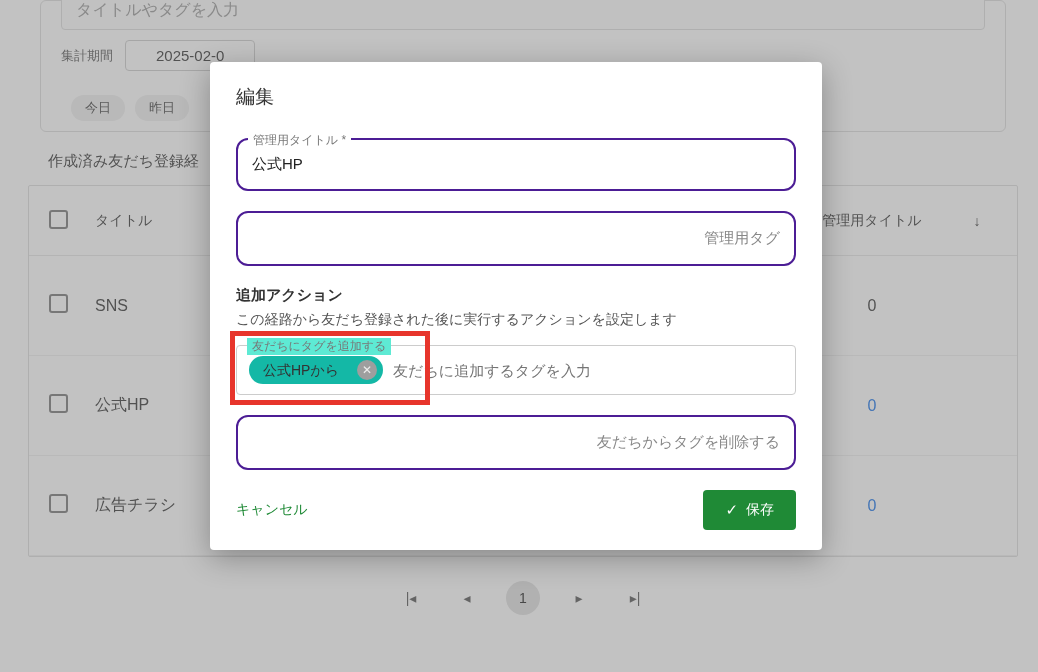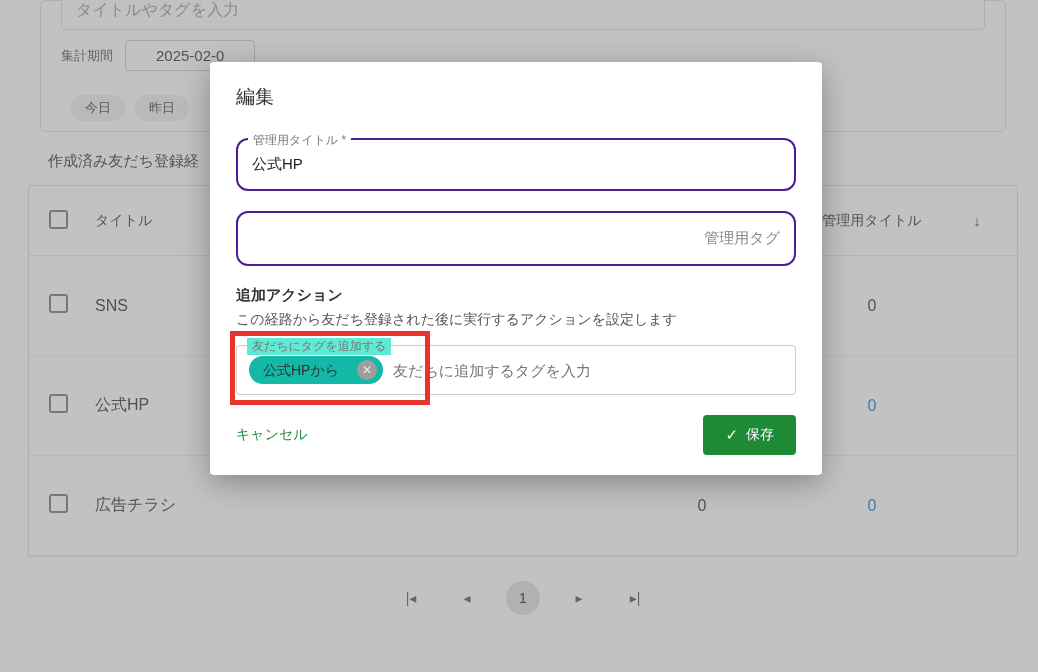--- a/index.html
+++ b/index.html
@@ -318,20 +318,23 @@
       <span class="floating-label">友だちにタグを追加する</span>
       <span class="tag-chip">
         <span>公式HPから</span>
         <span class="remove">✕</span>
       </span>
       <input class="tag-input-ghost" placeholder="友だちに追加するタグを入力" style="">
     </div>
     <div class="highlight-box" style="top:-14px; left:-6px; width:200px; height:74px;"></div>
   </div>
 
+  <div class="field-wrap">
+    <div class="field-placeholder">友だちからタグを削除する</div>
+  </div>
 
   <div class="modal-footer">
     <span class="cancel-link">キャンセル</span>
     <button class="save-btn">
       <span class="check">✓</span>
       <span>保存</span>
     </button>
   </div>
 </div>
 

